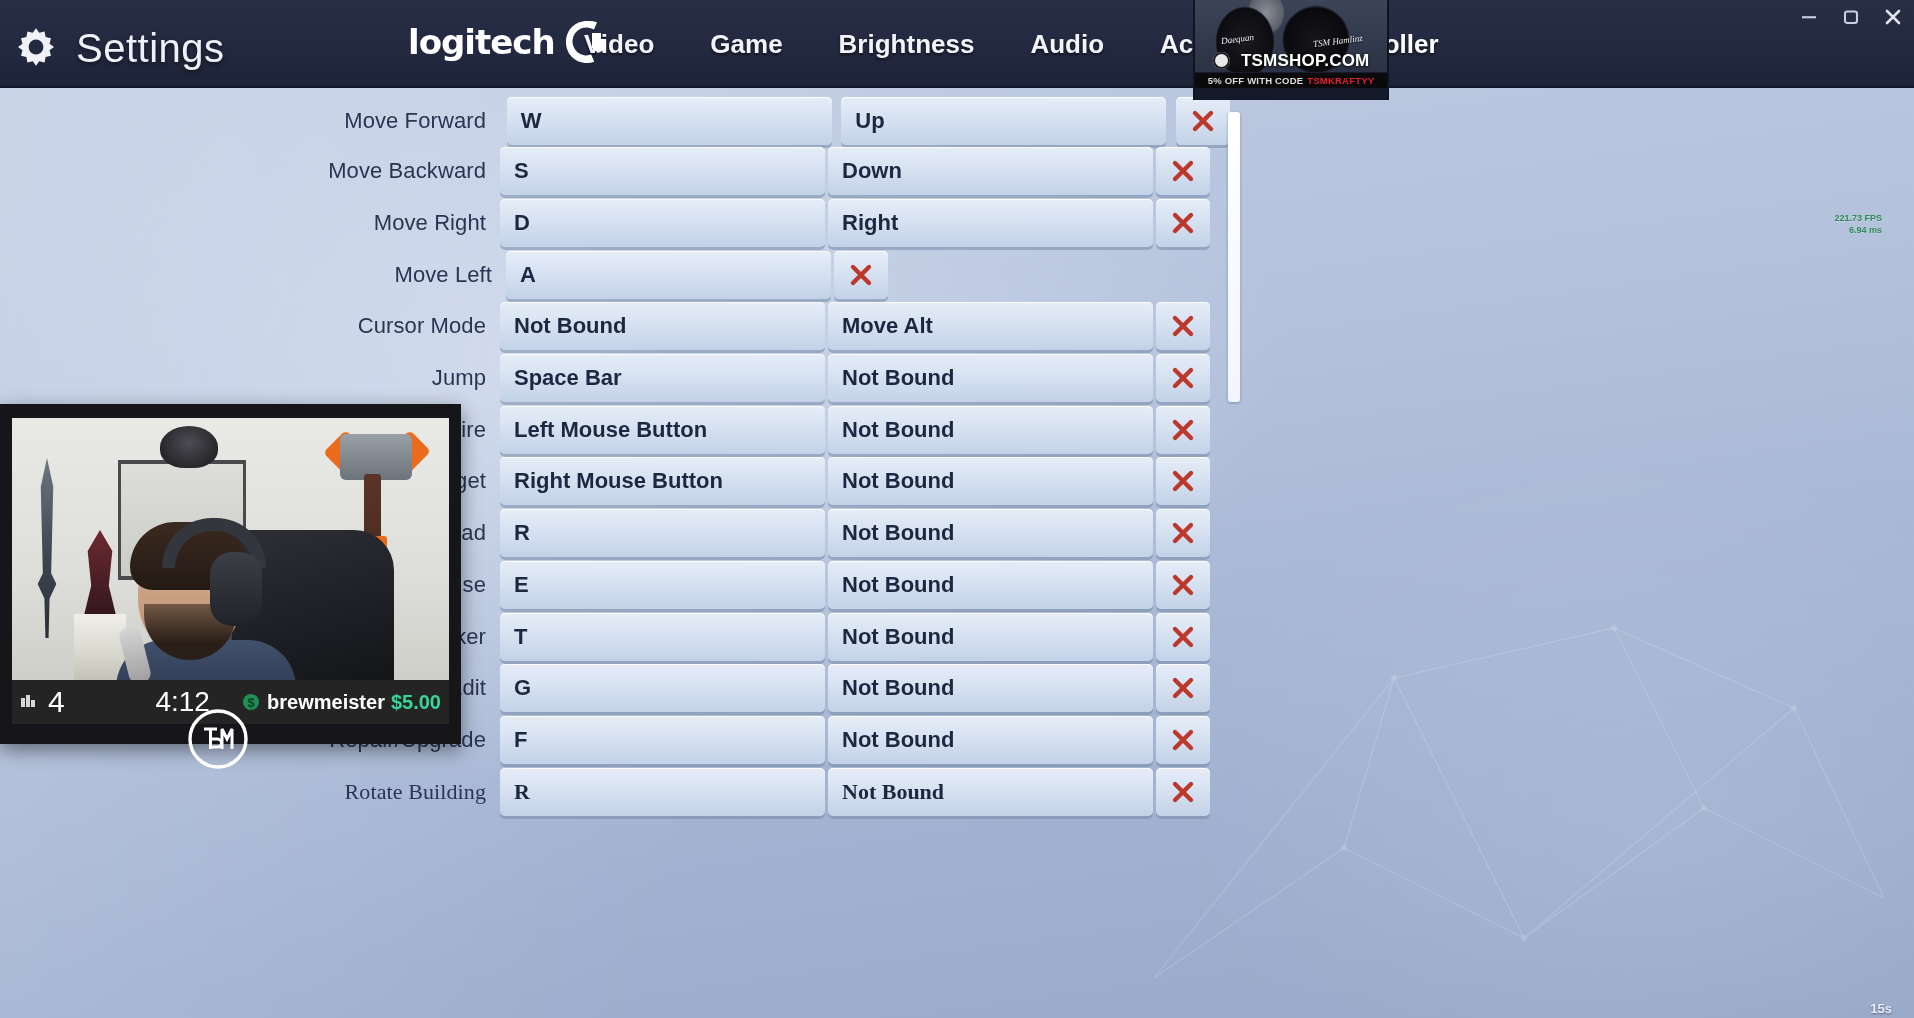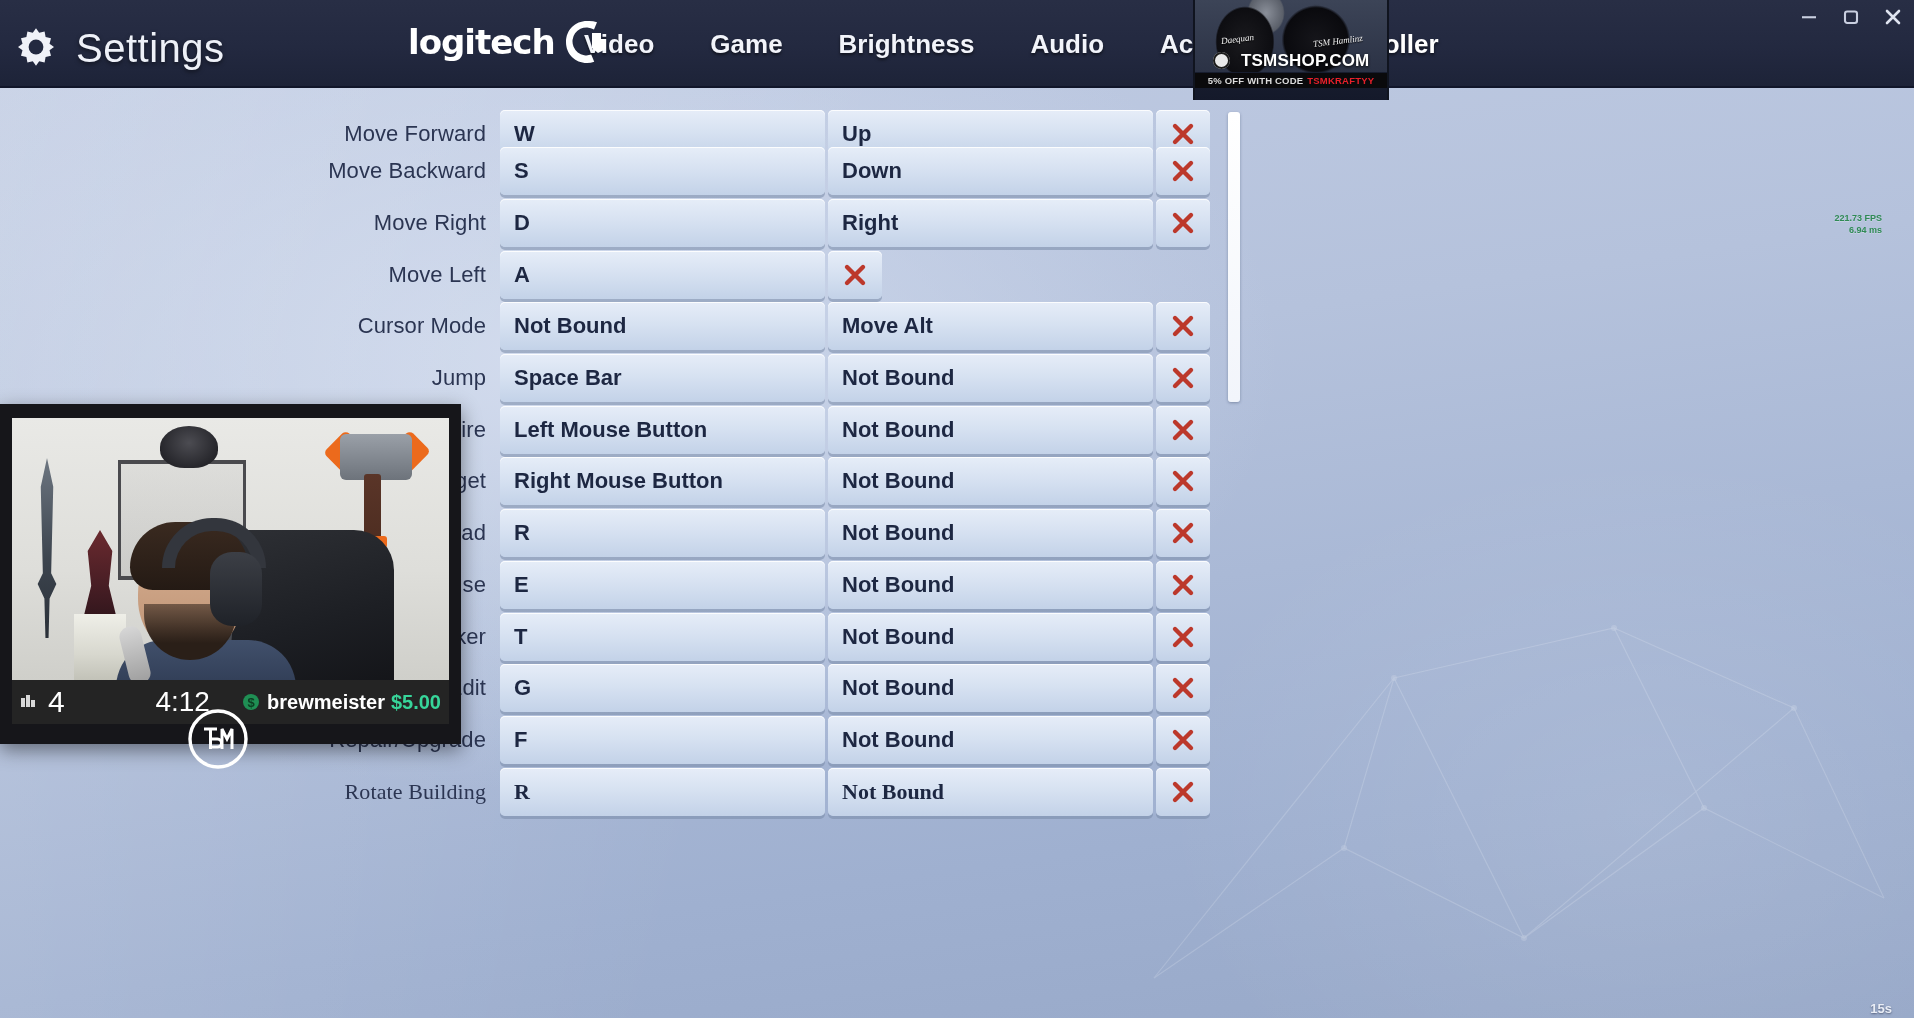--- a/index.html
+++ b/index.html
@@ -386,21 +386,21 @@
   <div class="g-script" style="left:118px; top:36px; transform:rotate(-7deg);">TSM Hamlinz</div>
   <div class="dot-logo"></div>
   <div class="domain">TSMSHOP.COM</div>
   <div class="promo">
     <span>5% OFF WITH CODE</span>
     <span class="code">TSMKRAFTYY</span>
   </div>
 </div>
 
 <div id="bindlist">
-    <div class="bind-row" style="top: 14px;">
+    <div class="bind-row" style="top: 1px; justify-content: space-between;">
       <div class="bind-label">Move Forward</div>
       <div class="bind-field f-primary">W</div>
       <div class="bind-field f-secondary">Up</div>
       <div class="bind-field f-clear">
         <svg class="x-ico" viewBox="0 0 26 26">
           <path d="M5 5 L21 21 M21 5 L5 21" stroke="#bc382b" stroke-width="4.4" stroke-linecap="round"></path>
         </svg>
       </div>
     </div>
     <div class="bind-row" style="top: 51.7px;">
@@ -416,21 +416,21 @@
     <div class="bind-row" style="top: 103.4px;">
       <div class="bind-label">Move Right</div>
       <div class="bind-field f-primary">D</div>
       <div class="bind-field f-secondary">Right</div>
       <div class="bind-field f-clear">
         <svg class="x-ico" viewBox="0 0 26 26">
           <path d="M5 5 L21 21 M21 5 L5 21" stroke="#bc382b" stroke-width="4.4" stroke-linecap="round"></path>
         </svg>
       </div>
     </div>
-    <div class="bind-row" style="top: 155.1px;">
+    <div class="bind-row" style="top: 155.1px; margin-left: 6px;">
       <div class="bind-label">Move Left</div>
       <div class="bind-field f-primary">A</div>
       <div class="bind-field f-clear">
         <svg class="x-ico" viewBox="0 0 26 26">
           <path d="M5 5 L21 21 M21 5 L5 21" stroke="#bc382b" stroke-width="4.4" stroke-linecap="round"></path>
         </svg>
       </div>
     </div>
     <div class="bind-row" style="top: 206.8px;">
       <div class="bind-label">Cursor Mode</div>

